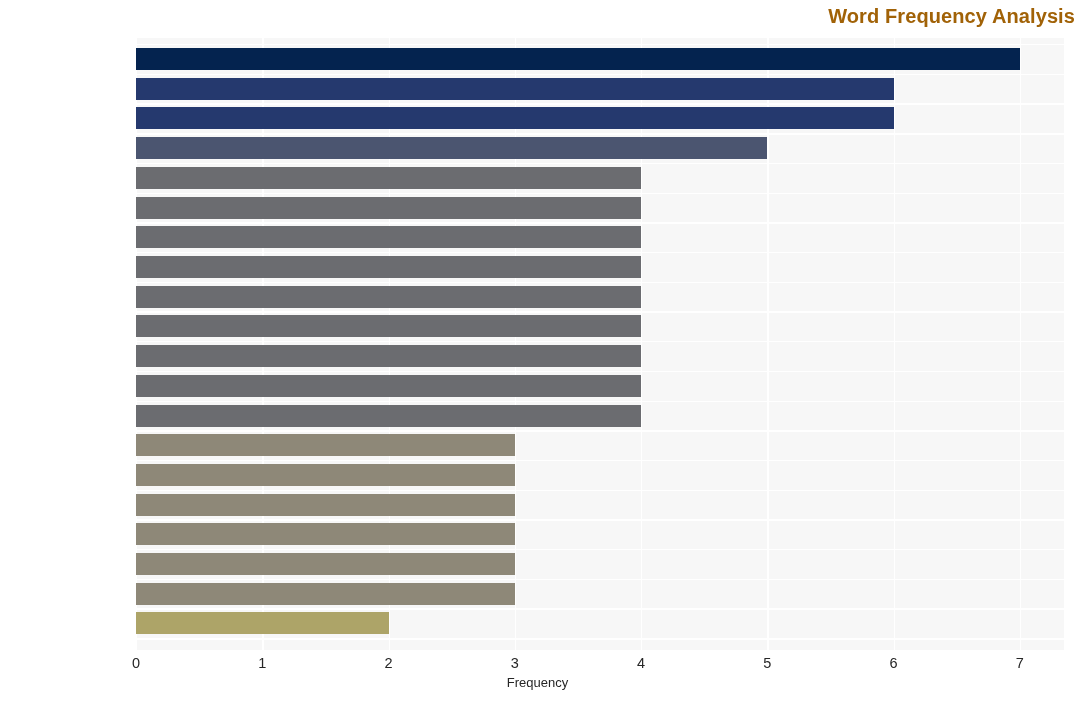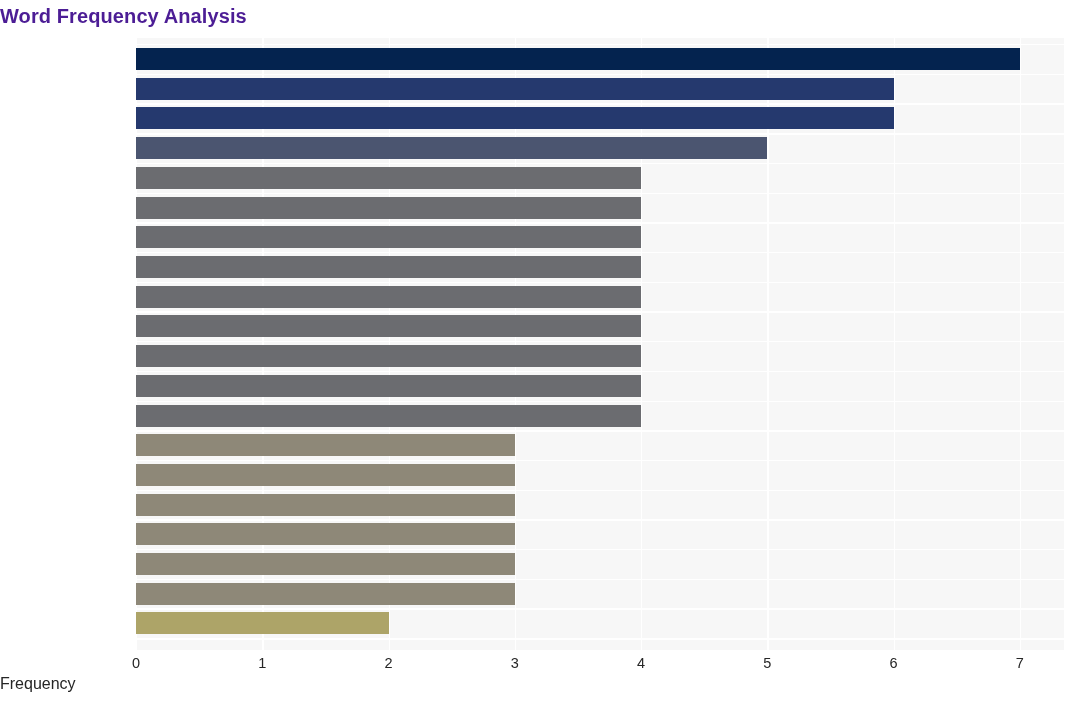--- a/index.html
+++ b/index.html
@@ -17,24 +17,24 @@
     position: relative;
     width: 1075px;
     height: 701px;
     background: #ffffff;
   }
   #chart-title {
     position: absolute;
     left: 0;
     top: 5px;
     width: 1075px;
-    text-align: left;
+    text-align: right;
     font-size: 20px;
     font-weight: bold;
-    color: #4c1d95;
+    color: #a16207;
     letter-spacing: 0.1px;
   }
   
   #plot-area {
     position: absolute;
     left: 136px;
     top: 38px;
     width: 928px;
     height: 612px;
     background: #f7f7f7;
@@ -72,21 +72,22 @@
     font-size: 14.5px;
     color: #262626;
     transform: translateX(-50%);
     white-space: nowrap;
   }
   #xaxis-label {
     position: absolute;
     left: 0;
     top: 675px;
     width: 1075px;
-    font-size: 16px;
+    text-align: center;
+    font-size: 13px;
     color: #262626;
   }
 </style>
 </head>
 <body>
 
 <div id="figure">
 
   <div id="chart-title">Word Frequency Analysis</div>
 

